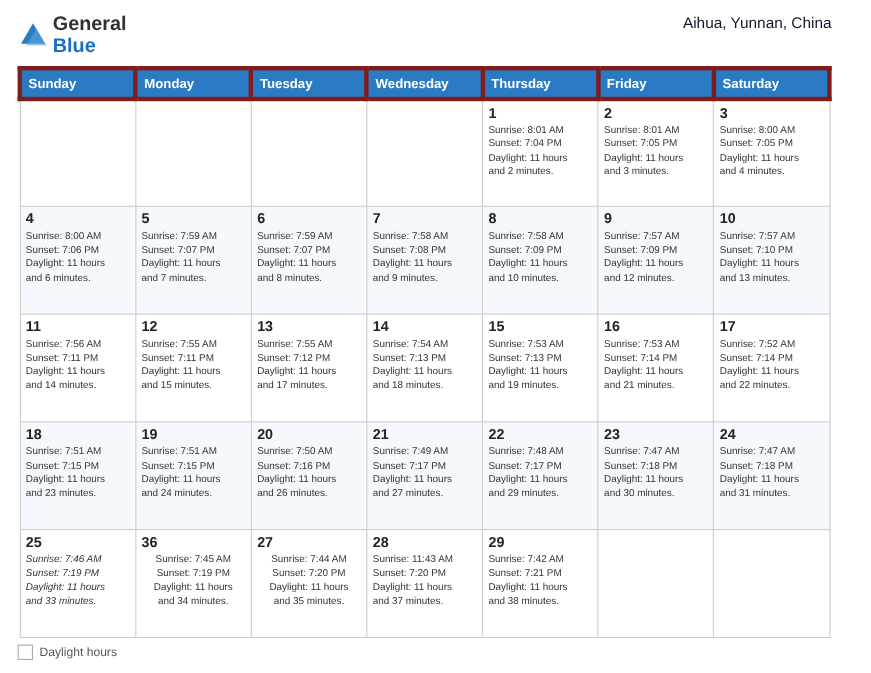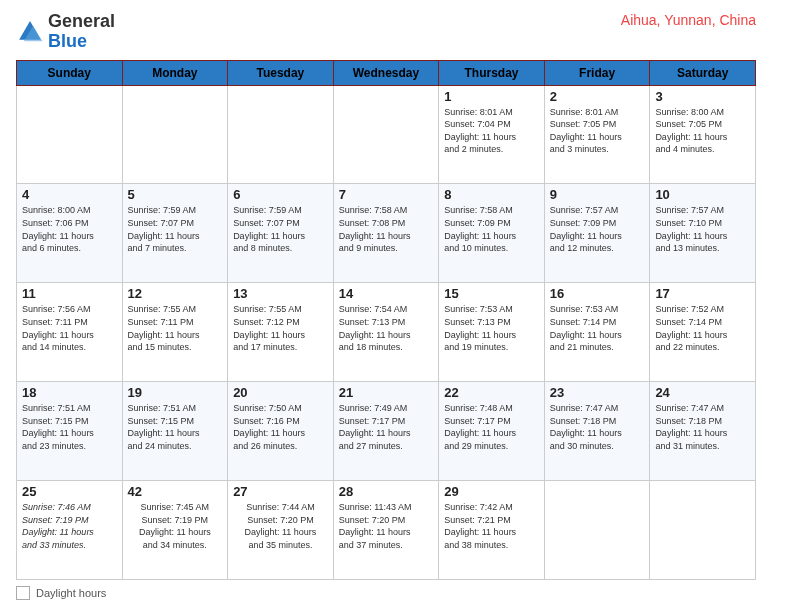--- a/index.html
+++ b/index.html
@@ -42,35 +42,35 @@
     .title-section {
       text-align: right;
     }
     .month-year {
       font-size: 32px;
       font-weight: normal;
       color: #222;
     }
     .location {
       font-size: 14px;
-      color: #ef4444;
+      color: #0f172a;
     }
     .calendar-table {
       width: 100%;
       border-collapse: collapse;
       flex: 1;
     }
     .calendar-table th {
       background-color: #2a7ac4;
-      color: #000000;
+      color: #ffffff;
       font-size: 12px;
       font-weight: bold;
       padding: 5px 6px;
-      text-align: center;
-      border: 1px solid #7f1d1d;
+      text-align: left;
+      border: 4px solid #7f1d1d;
     }
     .calendar-table td {
       border: 1px solid #ccc;
       vertical-align: top;
       padding: 3px 5px;
       font-size: 9.5px;
       color: #333;
       width: calc(100% / 7);
       height: 80px;
       background: #fff;
@@ -327,21 +327,21 @@
         </tr>
         <tr>
           <td>
             <span class="day-number">25</span>
             <div class="day-info" style="white-space: pre-line; font-style: italic;">Sunrise: 7:46 AM
 Sunset: 7:19 PM
 Daylight: 11 hours
 and 33 minutes.</div>
           </td>
           <td>
-            <span class="day-number">42</span>
+            <span class="day-number">36</span>
             <div class="day-info" style="white-space: pre-line; text-align: center;">Sunrise: 7:45 AM
 Sunset: 7:19 PM
 Daylight: 11 hours
 and 34 minutes.</div>
           </td>
           <td>
             <span class="day-number">27</span>
             <div class="day-info" style="white-space: pre-line; text-align: center;">Sunrise: 7:44 AM
 Sunset: 7:20 PM
 Daylight: 11 hours

